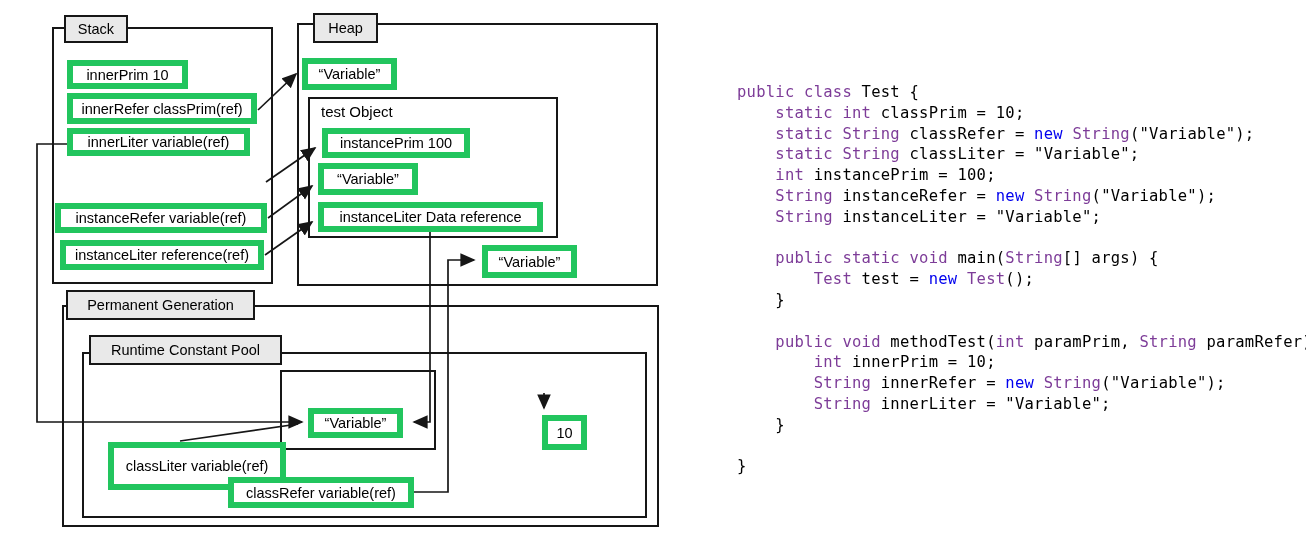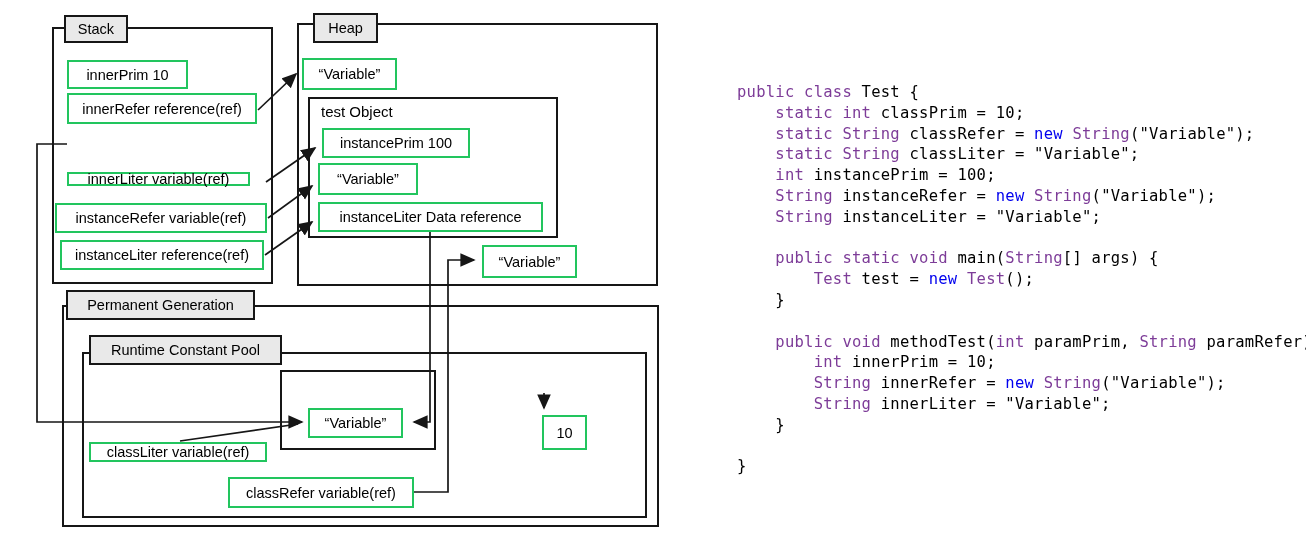--- a/index.html
+++ b/index.html
@@ -1,20 +1,20 @@
 <!DOCTYPE html>
 <html><head>
 <meta charset="utf-8">
 <style>
   html,body{margin:0;padding:0;background:#ffffff;}
   #screen{position:relative;width:1306px;height:554px;background:#fff;overflow:hidden;
           font-family:"Liberation Sans",sans-serif;color:#000;}
   #diagram{position:absolute;left:0;top:0;width:680px;height:554px;text-align:right;}
   .container{position:absolute;border:2px solid #161616;box-sizing:border-box;z-index:1;background:transparent;}
-  .wbox{position:absolute;border:2px solid #22c55e;background:#fff;box-sizing:border-box;
+  .wbox{position:absolute;border:6px solid #22c55e;background:#fff;box-sizing:border-box;
         display:flex;align-items:center;justify-content:center;
         font-size:14.5px;white-space:nowrap;z-index:3;}
   .glabel{position:absolute;border:2px solid #161616;background:#e9e9e9;box-sizing:border-box;
         display:flex;align-items:center;justify-content:center;
         font-size:14.5px;white-space:nowrap;z-index:4;}
   .freetext{position:absolute;font-size:15px;white-space:nowrap;z-index:3;}
   #wires{position:absolute;left:0;top:0;z-index:5;pointer-events:none;}
   #code-panel{position:absolute;left:693px;top:82px;z-index:2;
         font-family:"DejaVu Sans Mono","Liberation Mono",monospace;
         font-size:15.5px;letter-spacing:0.25px;line-height:20.8px;white-space:pre;margin-left:44px;}
@@ -32,35 +32,35 @@
     <div class="container" style="left:82px;top:352px;width:565px;height:166px;"></div>
     <div class="container" style="left:280px;top:370px;width:156px;height:80px;"></div>
     <div class="container" style="left:308px;top:97px;width:250px;height:141px;z-index:2;background:#fff;"></div>
 
     <div class="glabel" style="left:64px;top:15px;width:64px;height:28px;">Stack</div>
     <div class="glabel" style="left:313px;top:13px;width:65px;height:30px;">Heap</div>
     <div class="glabel" style="left:66px;top:290px;width:189px;height:30px;">Permanent Generation</div>
     <div class="glabel" style="left:89px;top:335px;width:193px;height:30px;">Runtime Constant Pool</div>
 
     <div class="wbox" style="left:67px;top:60px;width:121px;height:29px;">innerPrim 10</div>
-    <div class="wbox" style="left:67px;top:93px;width:190px;height:31px;">innerRefer reference(ref)</div>
-    <div class="wbox" style="left:67px;top:128px;width:183px;height:14px;margin-top:44px;">innerLiter variable(ref)</div>
+    <div class="wbox" style="left:67px;top:93px;width:190px;height:31px;">innerRefer classPrim(ref)</div>
+    <div class="wbox" style="left:67px;top:128px;width:183px;height:28px;">innerLiter variable(ref)</div>
     <div class="wbox" style="left:55px;top:203px;width:212px;height:30px;">instanceRefer variable(ref)</div>
     <div class="wbox" style="left:60px;top:240px;width:204px;height:30px;">instanceLiter reference(ref)</div>
 
     <div class="wbox" style="left:302px;top:58px;width:95px;height:32px;">“Variable”</div>
     <div class="freetext" style="left:321px;top:103px;">test Object</div>
     <div class="wbox" style="left:322px;top:128px;width:148px;height:30px;">instancePrim 100</div>
     <div class="wbox" style="left:318px;top:163px;width:100px;height:32px;">“Variable”</div>
     <div class="wbox" style="left:318px;top:202px;width:225px;height:30px;">instanceLiter Data reference</div>
     <div class="wbox" style="left:482px;top:245px;width:95px;height:33px;">“Variable”</div>
 
     <div class="wbox" style="left:308px;top:408px;width:95px;height:30px;">“Variable”</div>
     <div class="wbox" style="left:522px;top:415px;width:45px;height:35px;margin-left:20px;">10</div>
-    <div class="wbox" style="left:89px;top:442px;width:178px;height:20px;">classLiter variable(ref)</div>
+    <div class="wbox" style="left:108px;top:442px;width:178px;height:48px;">classLiter variable(ref)</div>
     <div class="wbox" style="left:228px;top:477px;width:186px;height:31px;">classRefer variable(ref)</div>
 
     <svg id="wires" width="680" height="554" viewBox="0 0 680 554">
       <defs>
         <marker id="arr" markerWidth="10" markerHeight="9" refX="8" refY="4" orient="auto">
           <path d="M0,0 L9,4 L0,8 z" fill="#161616"></path>
         </marker>
       </defs>
       <g stroke="#161616" stroke-width="1.7" fill="none">
         <path d="M258,110 L296,74" marker-end="url(#arr)"></path>

